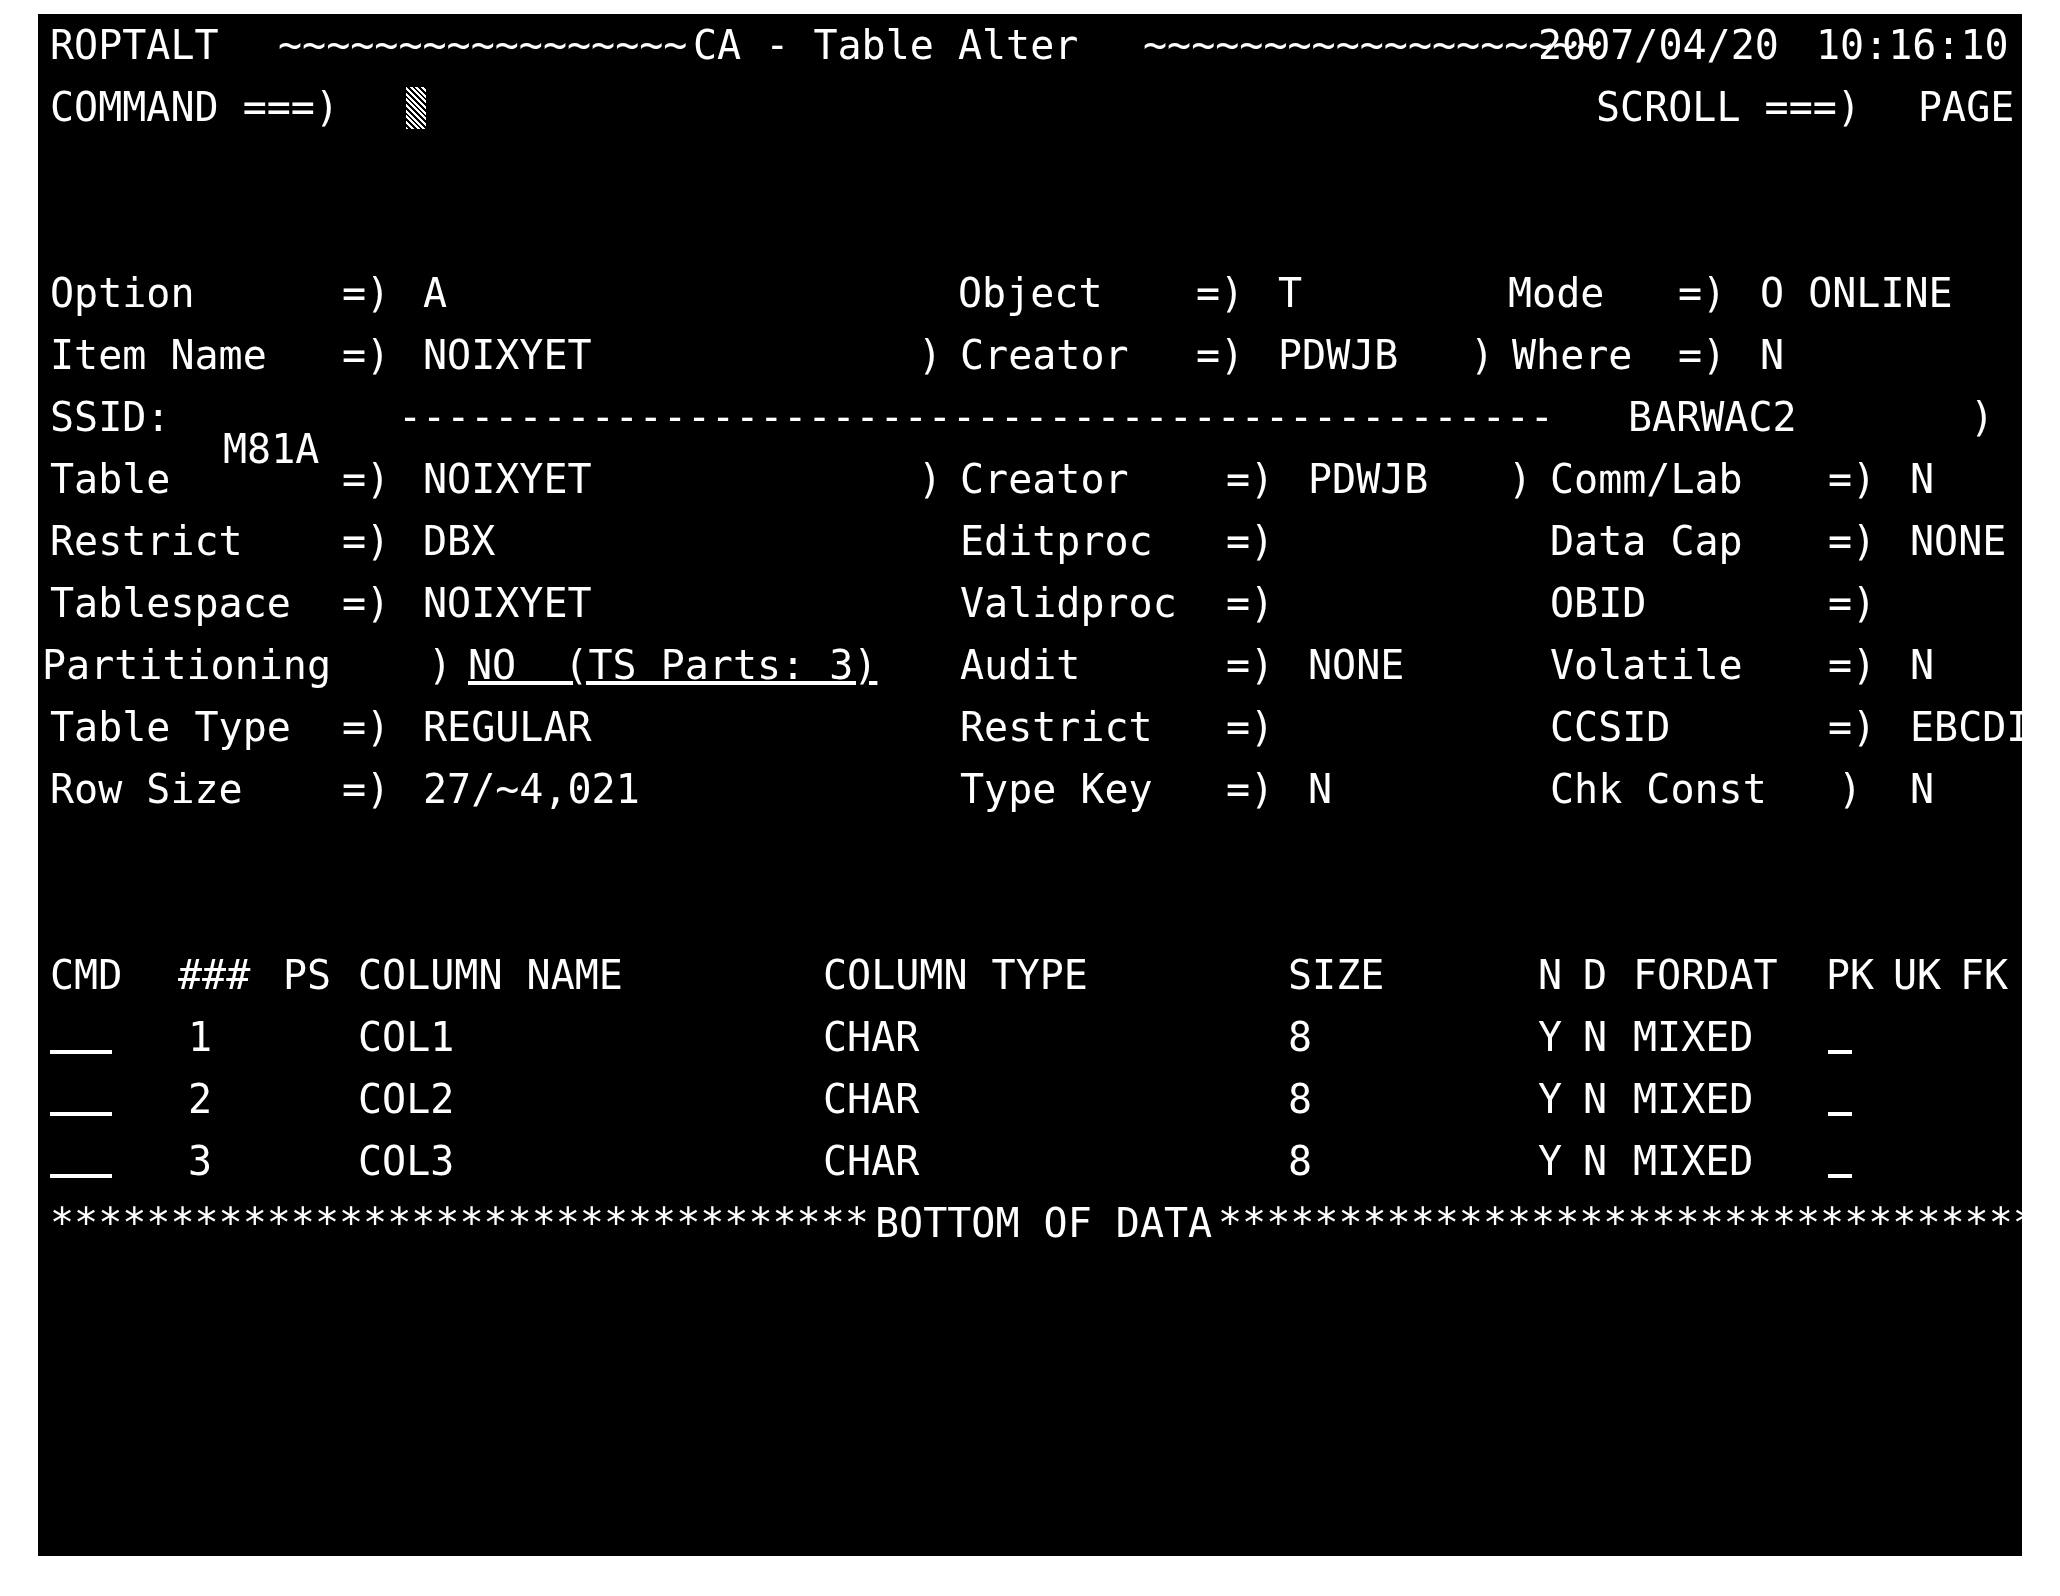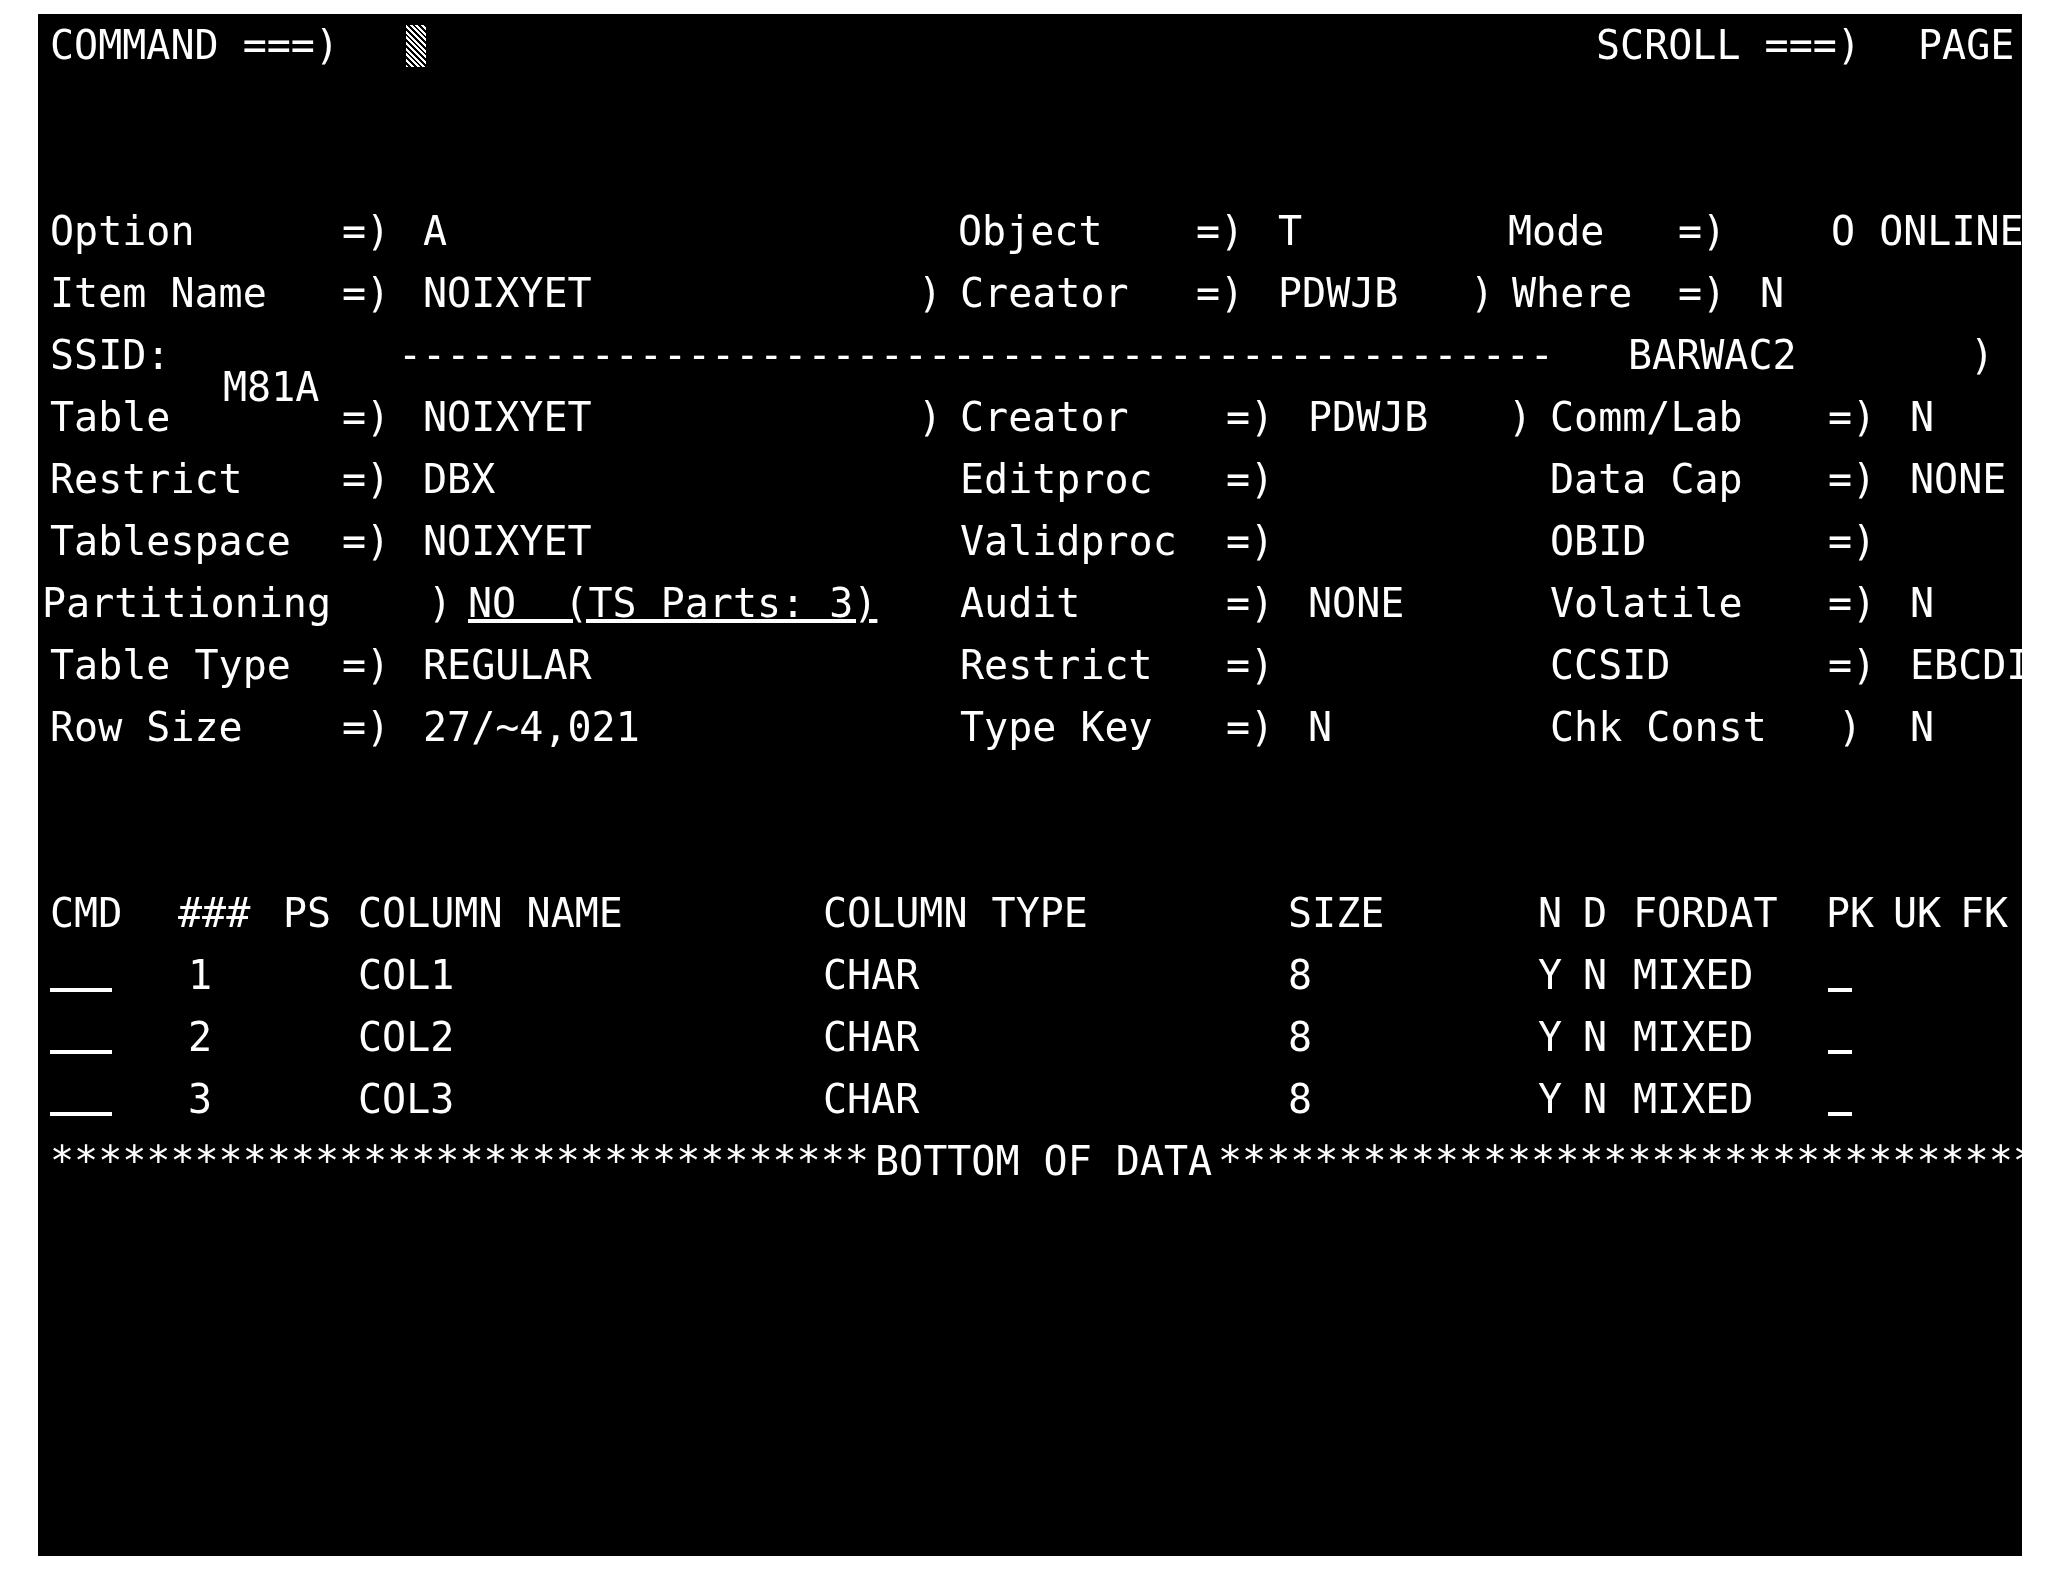--- a/index.html
+++ b/index.html
@@ -68,41 +68,49 @@
   }
   .ul3 { width: 62px; }
   .ul1 { width: 24px; }
 </style>
 </head>
 <body>
 
 <div id="screen">
   <div id="terminal">
 
+    <div class="row">
+      <span class="seg" style="left:12px;">ROPTALT</span>
+      <span class="seg" style="left:240px;">~~~~~~~~~~~~~~~~~</span>
+      <span class="seg" style="left:655px;">CA - Table Alter</span>
+      <span class="seg" style="left:1105px;">~~~~~~~~~~~~~~~~~~~</span>
+      <span class="seg" style="left:1500px;">2007/04/20</span>
+      <span class="seg" style="left:1778px;">10:16:10</span>
+    </div>
 
     <div class="row">
       <span class="seg" style="left:12px;">COMMAND ===)</span>
       <span class="seg" style="left:368px;"><span class="cursor-field"></span></span>
       <span class="seg" style="left:1558px;">SCROLL ===)</span>
       <span class="seg" style="left:1880px;">PAGE</span>
     </div>
 
     <div class="row blank">&nbsp;</div>
     <div class="row blank">&nbsp;</div>
 
     <div class="row">
       <span class="seg" style="left:12px;">Option</span>
       <span class="seg" style="left:304px;">=)</span>
       <span class="seg" style="left:385px;">A</span>
       <span class="seg" style="left:920px;">Object</span>
       <span class="seg" style="left:1158px;">=)</span>
       <span class="seg" style="left:1240px;">T</span>
       <span class="seg" style="left:1470px;">Mode</span>
       <span class="seg" style="left:1640px;">=)</span>
-      <span class="seg" style="left:1793px;">O ONLINE</span>
+      <span class="seg" style="left:1722px;">O ONLINE</span>
     </div>
 
     <div class="row">
       <span class="seg" style="left:12px;">Item Name</span>
       <span class="seg" style="left:304px;">=)</span>
       <span class="seg" style="left:385px;">NOIXYET</span>
       <span class="seg" style="left:880px;">)</span>
       <span class="seg" style="left:922px;">Creator</span>
       <span class="seg" style="left:1158px;">=)</span>
       <span class="seg" style="left:1240px;">PDWJB</span>

